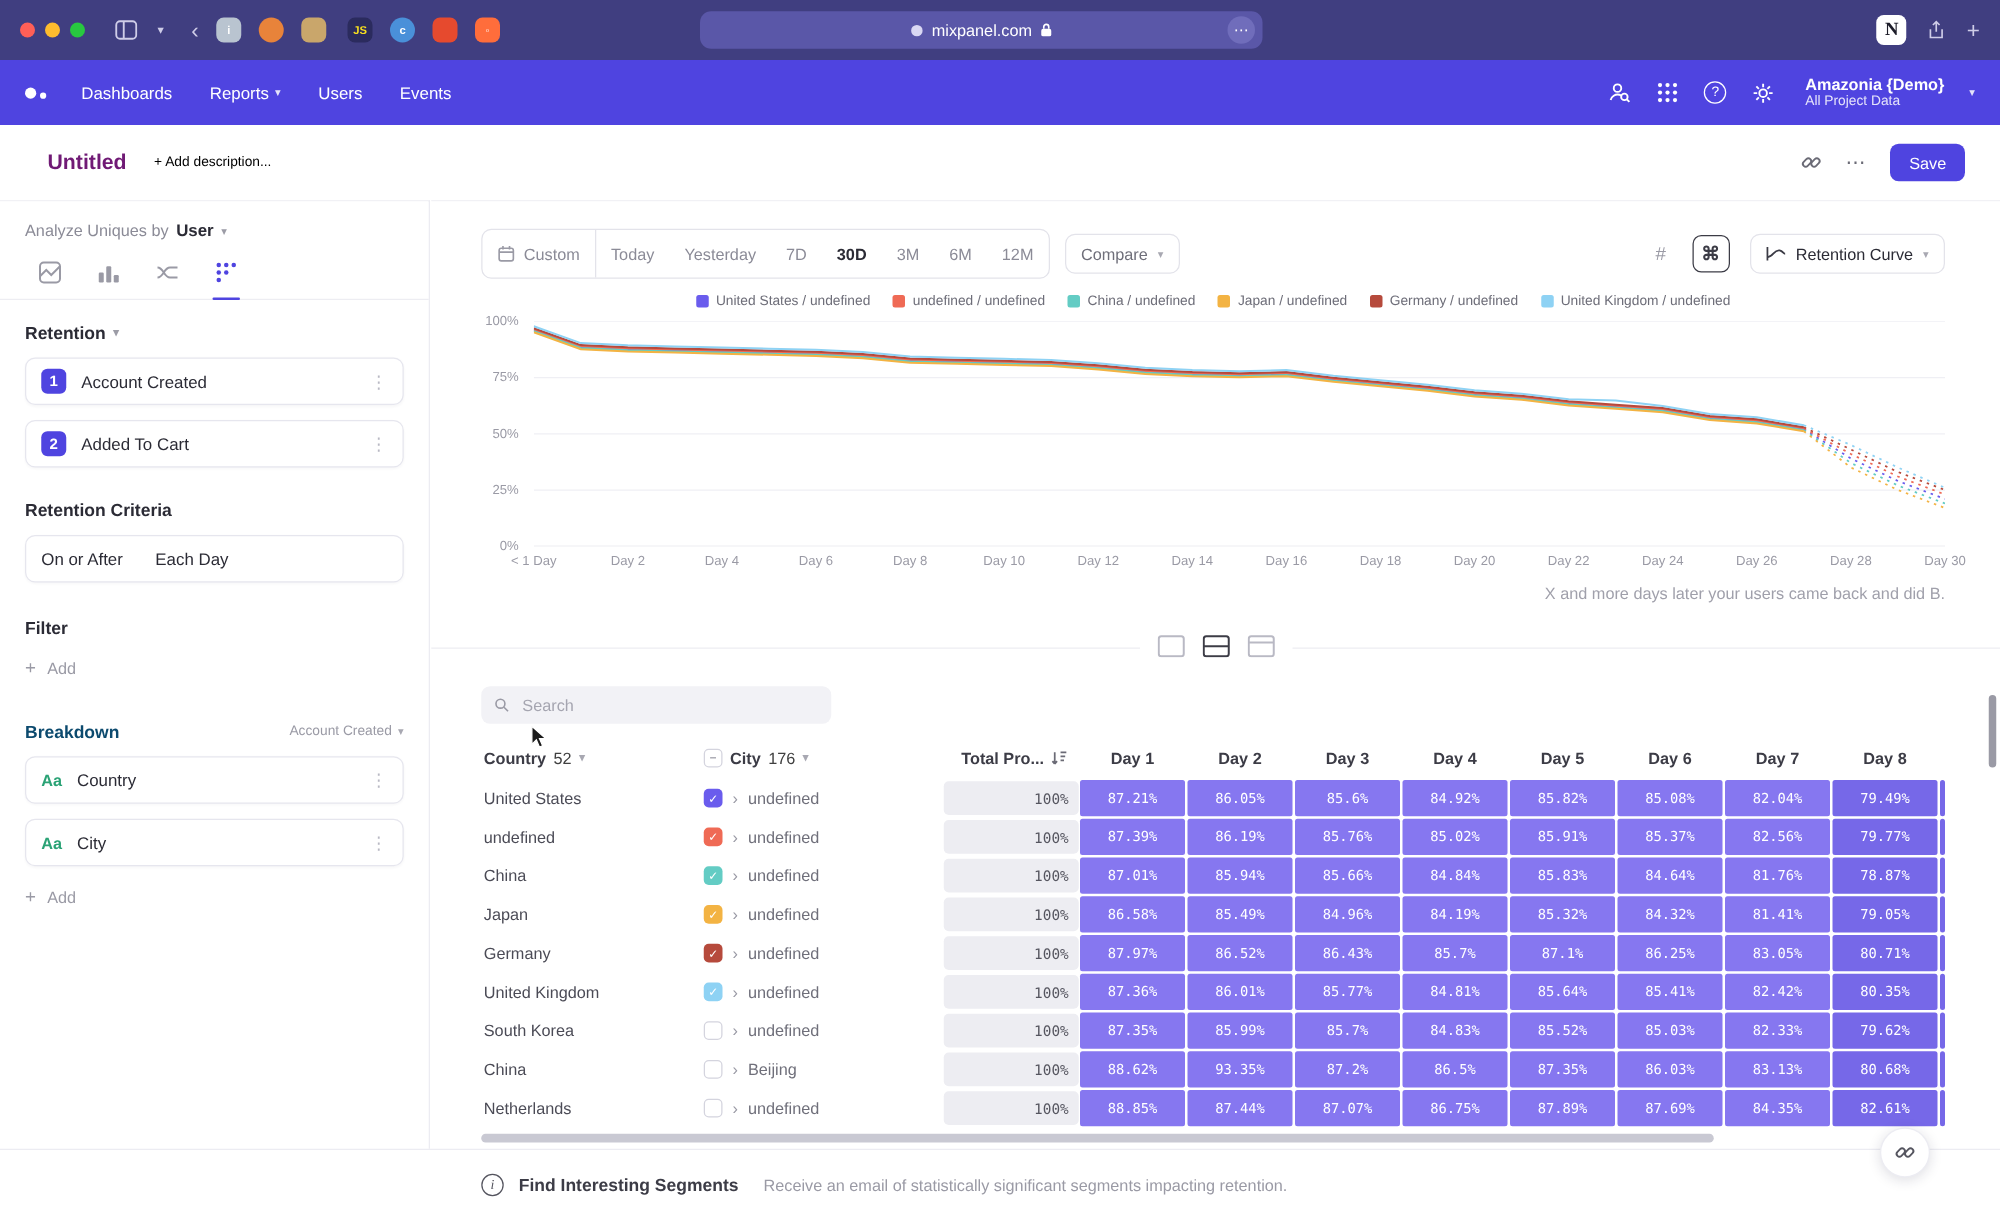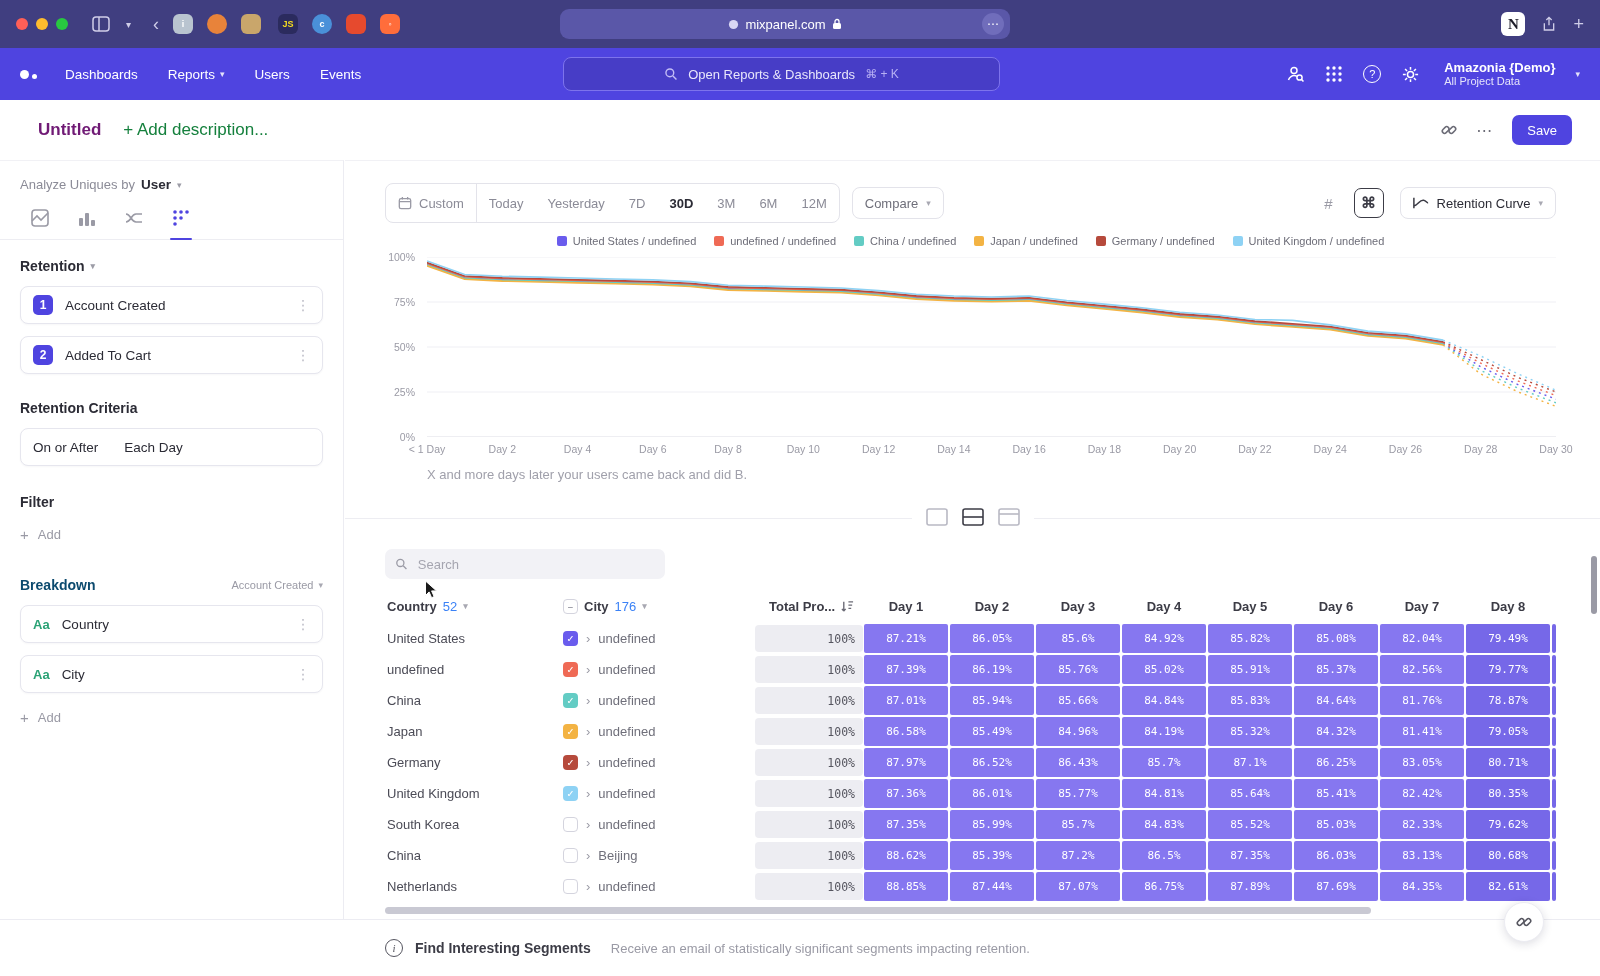--- a/index.html
+++ b/index.html
@@ -43,21 +43,21 @@
   .help-c { width:18px; height:18px; border:1.5px solid #fff; border-radius:50%; font-size:11px;
     display:flex; align-items:center; justify-content:center; }
   .proj { text-align:left; line-height:1.2; margin-left:4px; }
   .proj .p1 { font-size:13px; font-weight:bold; }
   .proj .p2 { font-size:11px; opacity:.85; }
 
   
   .pagehead { position:absolute; top:100px; left:0; right:0; height:60px; background:#fff;
     display:flex; align-items:center; padding:0 28px 0 38px; }
   .ph-title { font-size:17px; font-weight:bold; color:#701a75; margin-right:22px; }
-  .ph-desc { font-size:17px; color:#15803d; }
+  .ph-desc { font-size:11px; color:#000000; }
   .ph-right { margin-left:auto; display:flex; align-items:center; gap:18px; }
   .dots3 { color:#6b6b76; font-size:16px; letter-spacing:2px; }
   .save-btn { background:#4f44e0; color:#fff; border:none; border-radius:7px; height:30px;
     padding:0 15px; font-size:13px; font-family:inherit; }
 
   
   .sidebar { position:absolute; top:160px; left:0; width:344px; bottom:0; background:#fff;
     border-right:1px solid #ececf2; border-top:1px solid #f1f1f5; }
   .sb-analyze { margin:16px 20px 0; font-size:13px; color:#8b8b97; display:flex; gap:6px; align-items:center;}
   .sb-analyze b { color:#2b2b35; font-size:13.5px; }
@@ -104,37 +104,37 @@
   .lg-item { display:flex; align-items:center; gap:6px; font-size:11px; color:#6d6d78; }
   .lg-sq { width:10px; height:10px; border-radius:2px; }
 
   .chart-wrap { position:absolute; top:96px; left:40px; right:44px; height:180px; }
   .ylabels { position:absolute; left:0; top:0; bottom:0; width:34px; }
   .ylabels span { position:absolute; right:4px; transform:translateY(-50%); font-size:10.5px; color:#9a9aa5; }
   .plot { position:absolute; left:42px; right:0; top:0; bottom:0; }
   .plot svg { width:100%; height:100%; }
   .xlabels { position:absolute; top:282px; left:82px; right:44px; height:14px; }
   .xlabels span { position:absolute; transform:translateX(-50%); font-size:10.5px; color:#9a9aa5; white-space:nowrap; }
-  .caption { position:absolute; top:306px; left:82px; right:44px; text-align:left; font-size:13px; color:#a0a0ab; }
+  .caption { position:absolute; top:306px; left:82px; right:44px; text-align:right; font-size:13px; color:#a0a0ab; }
 
   .divline { position:absolute; top:357px; left:0; right:0; border-top:1px solid #ededf2; }
   .view-toggle { position:absolute; top:344px; left:50%; transform:translateX(-50%); background:#fff;
     padding:0 12px; display:flex; gap:10px; align-items:center; }
   .vt { width:26px; height:24px; display:flex; align-items:center; justify-content:center; }
 
   .search-box { position:absolute; top:388px; left:40px; width:280px; height:30px; background:#f2f2f6;
     border-radius:7px; display:flex; align-items:center; padding:0 10px; gap:8px; color:#9a9aa5; }
   .search-box input { border:none; outline:none; background:transparent; font-family:inherit;
     font-size:13px; color:#4b4b56; width:100%; }
   .search-box input::placeholder { color:#a5a5b0; }
 
   .grid-row { display:grid; grid-template-columns:178px 192px 108px repeat(8, 86px) 6px; }
   .thead { position:absolute; top:428px; left:40px; right:4px; height:34px; align-items:center; }
   .th { font-size:13px; font-weight:bold; color:#3c3c46; display:flex; align-items:center; gap:6px; }
-  .th .cnt { font-weight:normal; color:#3b82f6; }
+  .th .cnt { font-weight:normal; color:#404040; }
   .th.center { justify-content:center; }
   .th-country { padding-left:2px; }
   .tbody { position:absolute; top:462px; left:40px; right:4px; }
   .trow { height:31px; align-items:center; }
   .c-country { font-size:13px; color:#4b4b56; padding-left:2px; }
   .c-city { display:flex; align-items:center; gap:8px; font-size:13px; color:#6f6f7a; }
   .cb { width:15px; height:15px; border-radius:4px; display:flex; align-items:center; justify-content:center;
     color:#fff; font-size:9.5px; flex:0 0 15px; }
   .cb.un { border:1.5px solid #d4d4de; background:#fff; }
   .rchev { color:#9a9aa5; font-size:13px; }
@@ -221,28 +221,20 @@
       <span>Reports</span>
       <span class="chev">▾</span>
     </span>
   <span class="navitem">
       <span>Users</span>
     </span>
   <span class="navitem">
       <span>Events</span>
     </span>
 
-  <div class="nav-search">
-    <svg width="14" height="14" viewBox="0 0 18 18" fill="none" stroke="#c3bdf6" stroke-width="1.8">
-        <circle cx="7.5" cy="7.5" r="5"></circle>
-        <path d="M11.5 11.5L16 16"></path>
-      </svg>
-    <span>Open Reports &amp; Dashboards</span>
-    <span class="nav-shortcut">⌘ + K</span>
-  </div>
 
   <div class="nav-right">
     <span>
       <svg width="20" height="20" viewBox="0 0 20 20" fill="none" stroke="#fff" stroke-width="1.5">
           <circle cx="9" cy="6.5" r="3"></circle>
           <path d="M3.5 16c.8-3.2 4-4.4 5.5-4.4 1 0 2 .2 3 .8"></path>
           <circle cx="14.5" cy="13.5" r="2.6"></circle>
           <path d="M16.4 15.4L18.5 17.5"></path>
         </svg>
     </span>
@@ -837,21 +829,21 @@
           <span class="rchev">›</span>
           <span>Beijing</span>
         </div>
         <div class="c-total">
           <div class="bar">100%</div>
         </div>
         <div class="c-day">
           <div class="pill">88.62%</div>
         </div>
         <div class="c-day">
-          <div class="pill">85.39%</div>
+          <div class="pill">93.35%</div>
         </div>
         <div class="c-day">
           <div class="pill">87.2%</div>
         </div>
         <div class="c-day">
           <div class="pill">86.5%</div>
         </div>
         <div class="c-day">
           <div class="pill">87.35%</div>
         </div>

